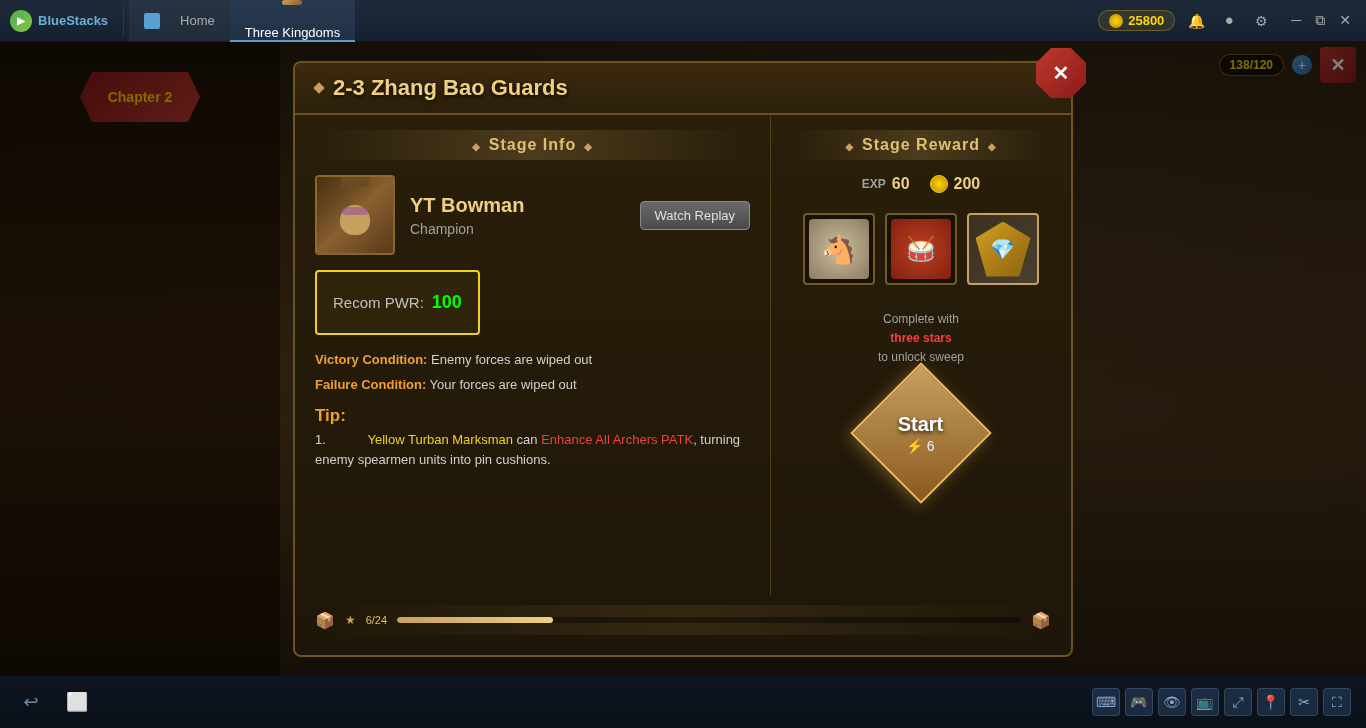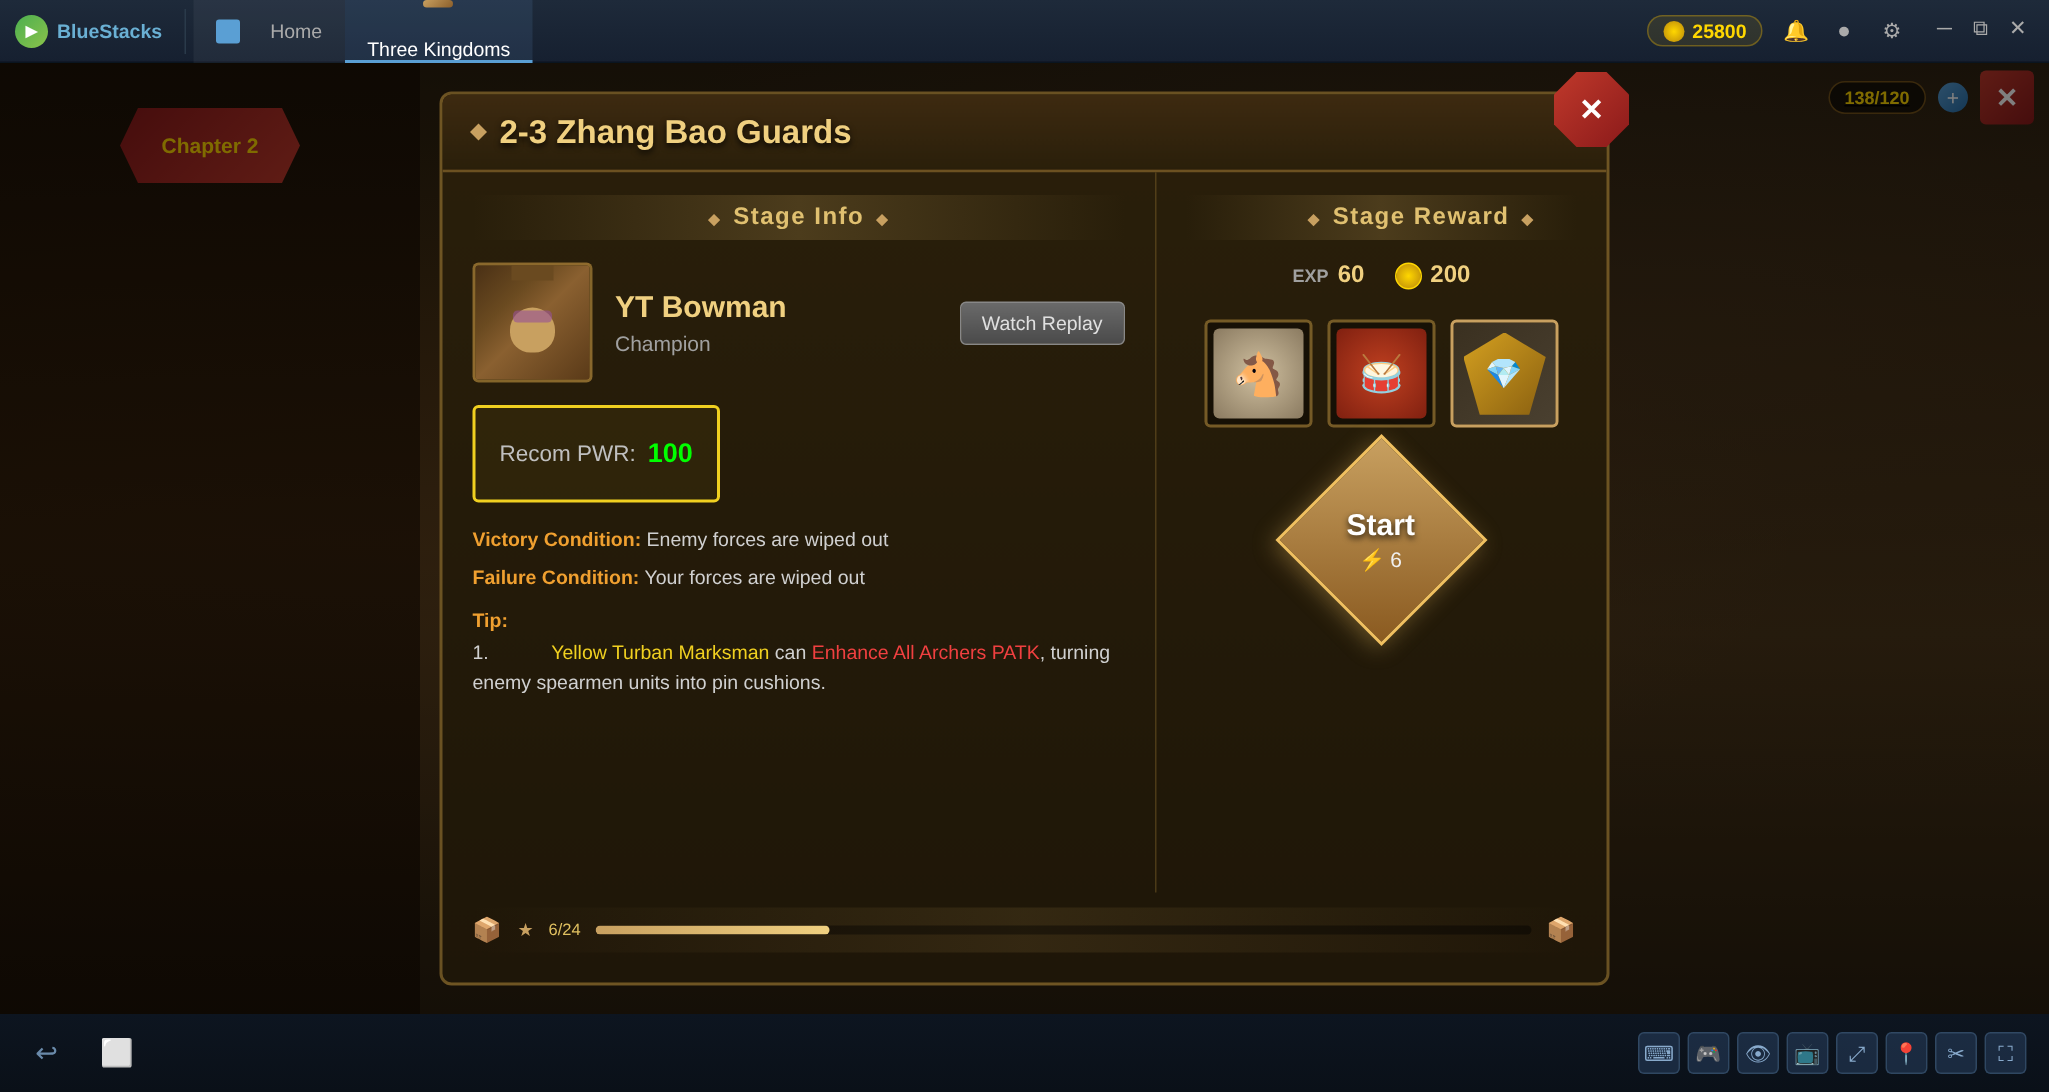--- a/index.html
+++ b/index.html
@@ -82,20 +82,21 @@
     }
     .game-tab-icon {
       width: 20px;
       height: 20px;
       background: linear-gradient(135deg, #c8a060, #8b5e2a);
       border-radius: 4px;
     }
     .taskbar-right {
       margin-left: auto;
       display: flex;
+      align-items: center;
       gap: 12px;
       padding-right: 12px;
     }
     .coins-display {
       display: flex;
       align-items: center;
       gap: 5px;
       background: rgba(255,200,0,0.1);
       border: 1px solid rgba(255,200,0,0.3);
       border-radius: 12px;
@@ -436,21 +437,21 @@
     }
     .condition-text {
       color: #d0d0d0;
     }
 
     .tip-section {
       margin-top: 10px;
     }
     .tip-label {
       color: #f0a030;
-      font-size: 13px;
+      font-size: 17px;
       font-weight: bold;
       margin-bottom: 4px;
     }
     .tip-text {
       color: #d0d0d0;
       font-size: 13px;
       line-height: 1.6;
     }
     .tip-highlight-yellow {
       color: #f0d020;
@@ -463,21 +464,21 @@
     
     .right-panel {
       width: 300px;
       padding: 15px 20px;
       display: flex;
       flex-direction: column;
       align-items: center;
     }
 
     .reward-header {
-      text-align: right;
+      text-align: center;
       margin-bottom: 15px;
       width: 100%;
     }
 
     .reward-stats {
       display: flex;
       align-items: center;
       gap: 20px;
       margin-bottom: 20px;
     }
@@ -820,20 +821,25 @@
             <div class="reward-item">
               <div class="drum-item">🥁</div>
             </div>
             <div class="reward-item highlighted">
               <div style="width:55px;height:55px;background:linear-gradient(135deg,#d4a020,#8a6010);clip-path:polygon(50% 0%,100% 30%,80% 100%,20% 100%,0% 30%);display:flex;align-items:center;justify-content:center;">
                 <span style="color:#fff;font-size:20px;">💎</span>
               </div>
             </div>
           </div>
 
+          <div class="sweep-info">
+            <span>Complete with</span><br>
+            <span class="sweep-stars">three stars</span><br>
+            <span>to unlock sweep</span>
+          </div>
 
           <div class="start-btn-container">
             <div class="start-diamond">
               <div class="start-btn-inner">
                 <span class="start-text">Start</span>
                 <div class="start-cost">
                   <span class="lightning-icon">⚡</span>
                   <span>6</span>
                 </div>
               </div>

